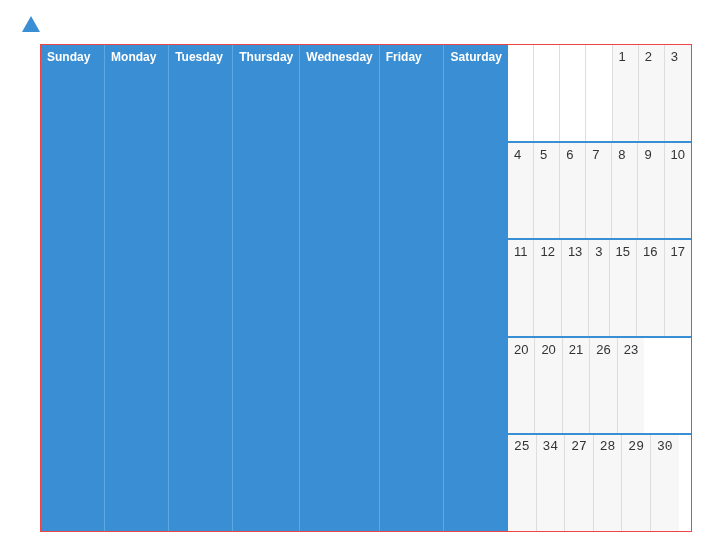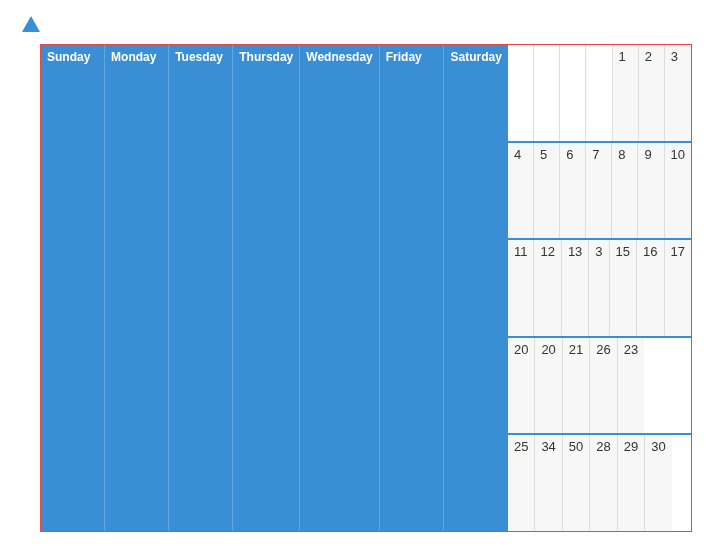--- a/index.html
+++ b/index.html
@@ -84,20 +84,21 @@
       flex-direction: column;
     }
     .cal-week {
       display: grid;
       grid-template-columns: repeat(7, 1fr);
       flex: 1;
       border-bottom: 2px solid #3a8fd4;
     }
     .cal-week:last-child {
       border-bottom: none;
+      font-family: Liberation Mono, monospace;
     }
     .cal-cell {
       border-right: 1px solid #ddd;
       padding: 4px 6px;
       font-size: 13px;
       color: #333;
       background: #f7f7f7;
       vertical-align: top;
       min-height: 60px;
       position: relative;
@@ -187,20 +188,20 @@
         <div class="cal-week">
           <div class="cal-cell"><span class="day-num">20</span></div>
           <div class="cal-cell"><span class="day-num">20</span></div>
           <div class="cal-cell"><span class="day-num">21</span></div>
           <div class="cal-cell"><span class="day-num">26</span></div>
           <div class="cal-cell"><span class="day-num">23</span></div>
         </div>
         <div class="cal-week">
           <div class="cal-cell"><span class="day-num">25</span></div>
           <div class="cal-cell"><span class="day-num">34</span></div>
-          <div class="cal-cell"><span class="day-num">50</span></div>
+          <div class="cal-cell"><span class="day-num">27</span></div>
           <div class="cal-cell"><span class="day-num">28</span></div>
           <div class="cal-cell"><span class="day-num">29</span></div>
           <div class="cal-cell"><span class="day-num">30</span></div>
         </div>
       </div>
   </div>
 </div>
 
 </body></html>

